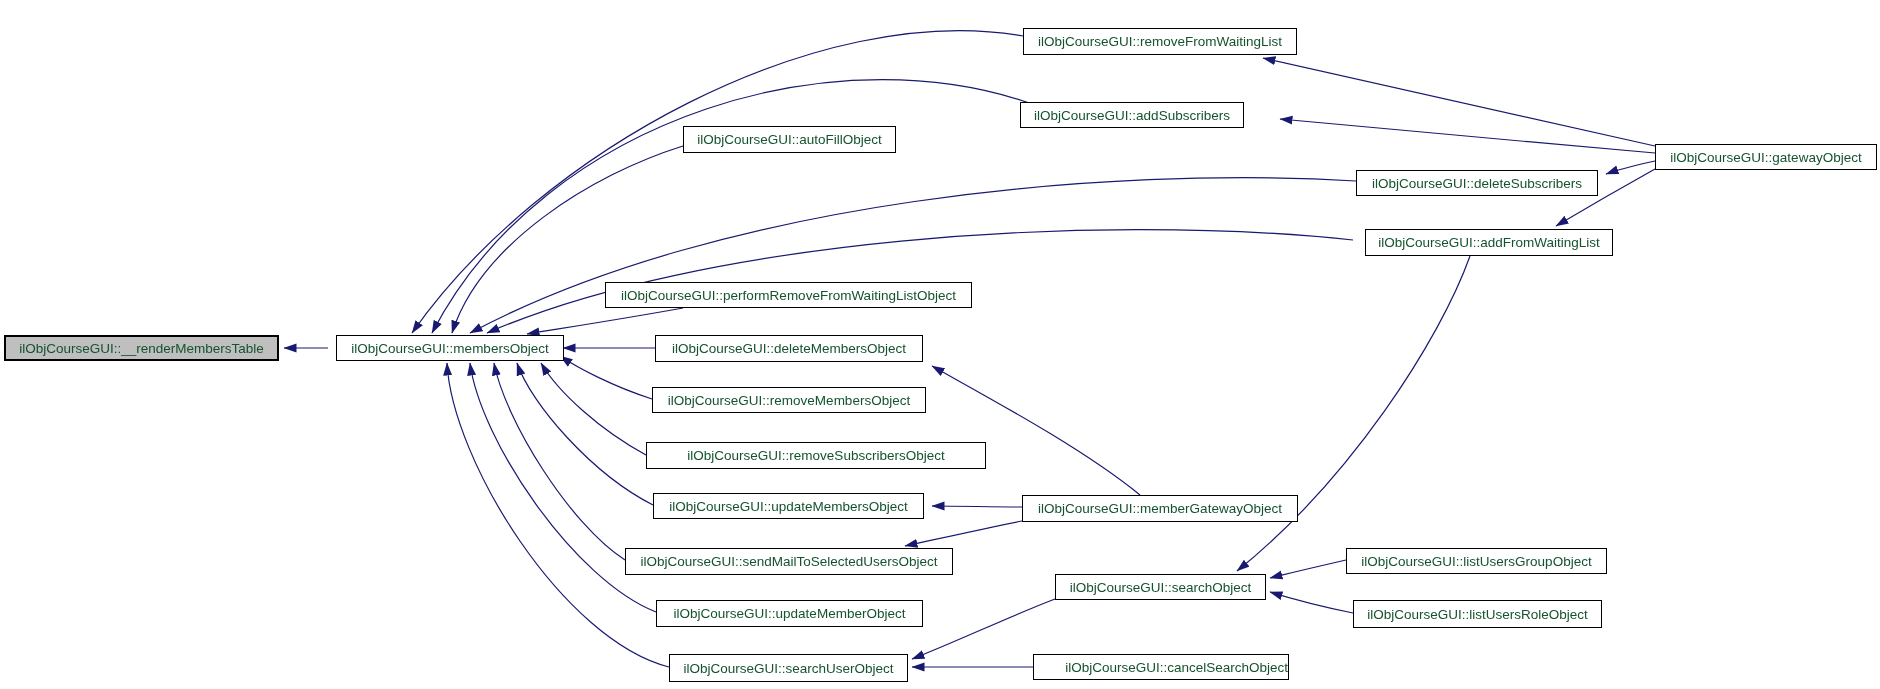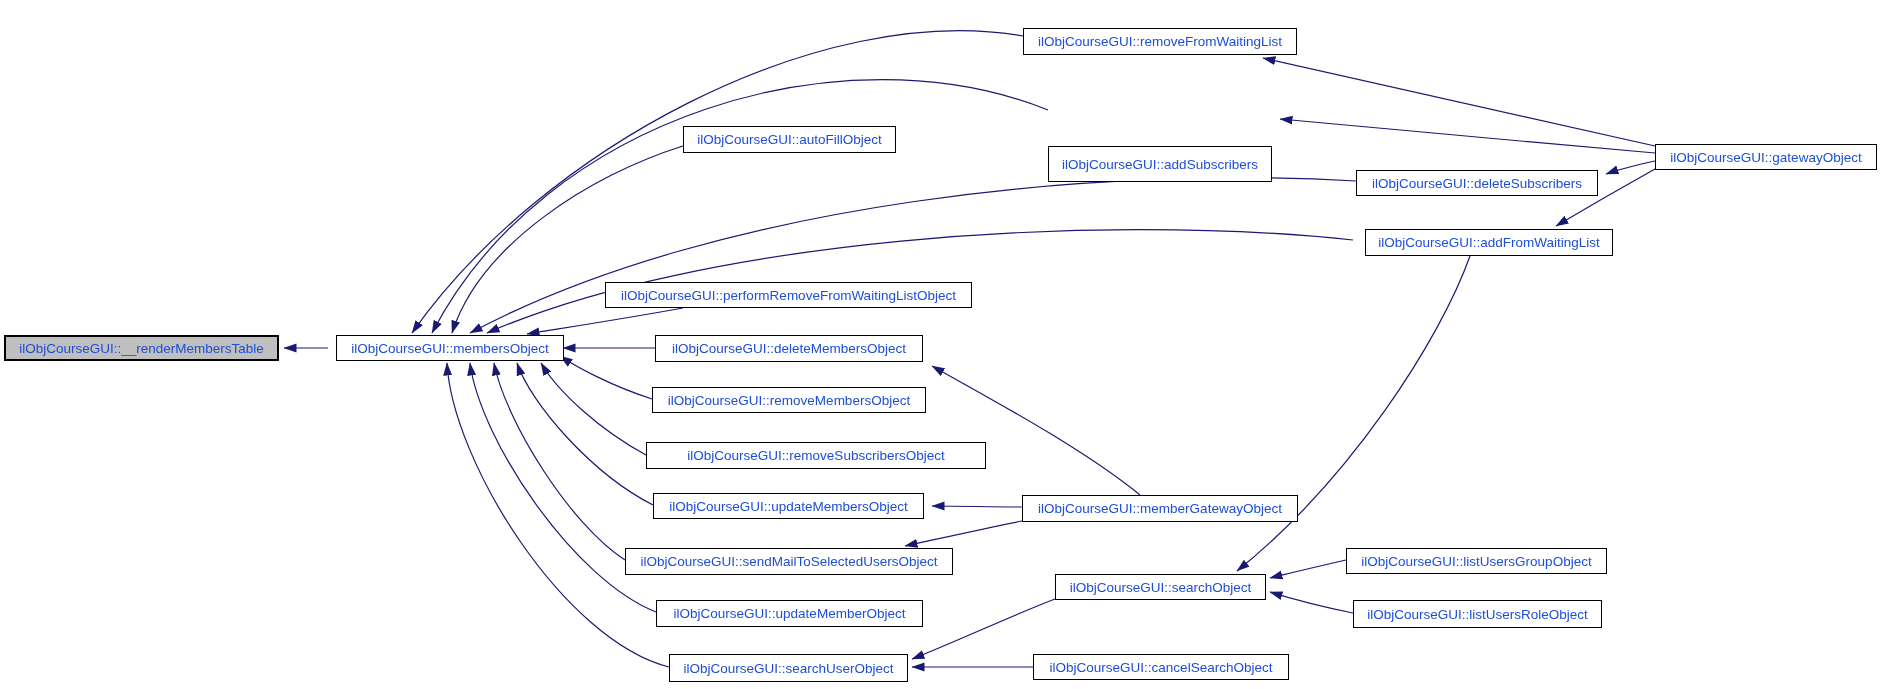--- a/index.html
+++ b/index.html
@@ -15,21 +15,21 @@
     position:absolute;left:0;top:0;width:1880px;height:689px;
   }
   .node{
     position:absolute;
     box-sizing:border-box;
     display:flex;
     align-items:center;
     justify-content:center;
     background:#ffffff;
     border:1px solid #000000;
-    color:#1d4ed8;
+    color:#14532d;
     font-size:13.5px;
     white-space:nowrap;
     cursor:pointer;
   }
   .node.highlighted{
     background:#bfbfbf;
     border-width:2px;
     cursor:default;
   }
 </style>
@@ -75,21 +75,21 @@
   <div>
       <div class="node highlighted" style="left: 4px; top: 335px; width: 275px; height: 26px;">
         <span>ilObjCourseGUI::__renderMembersTable</span>
       </div>
       <div class="node" style="left: 336px; top: 335px; width: 228px; height: 26px;">
         <span>ilObjCourseGUI::membersObject</span>
       </div>
       <div class="node" style="left: 1023px; top: 28px; width: 274px; height: 27px;">
         <span>ilObjCourseGUI::removeFromWaitingList</span>
       </div>
-      <div class="node" style="left: 1048px; top: 102px; width: 224px; height: 36px; margin-top: 44px;">
+      <div class="node" style="left: 1020px; top: 102px; width: 224px; height: 26px;">
         <span>ilObjCourseGUI::addSubscribers</span>
       </div>
       <div class="node" style="left: 683px; top: 126px; width: 213px; height: 27px;">
         <span>ilObjCourseGUI::autoFillObject</span>
       </div>
       <div class="node" style="left: 1655px; top: 144px; width: 222px; height: 26px;">
         <span>ilObjCourseGUI::gatewayObject</span>
       </div>
       <div class="node" style="left: 1356px; top: 170px; width: 242px; height: 26px;">
         <span>ilObjCourseGUI::deleteSubscribers</span>
@@ -126,17 +126,17 @@
       </div>
       <div class="node" style="left: 1353px; top: 600px; width: 249px; height: 28px;">
         <span>ilObjCourseGUI::listUsersRoleObject</span>
       </div>
       <div class="node" style="left: 656px; top: 600px; width: 267px; height: 27px;">
         <span>ilObjCourseGUI::updateMemberObject</span>
       </div>
       <div class="node" style="left: 669px; top: 654px; width: 239px; height: 28px;">
         <span>ilObjCourseGUI::searchUserObject</span>
       </div>
-      <div class="node" style="left: 1033px; top: 654px; width: 256px; height: 26px;">
+      <div class="node" style="left: 1033px; top: 654px; width: 256px; height: 26px; justify-content: flex-end;">
         <span>ilObjCourseGUI::cancelSearchObject</span>
       </div>
     </div>
 </div>
 
 </body></html>

